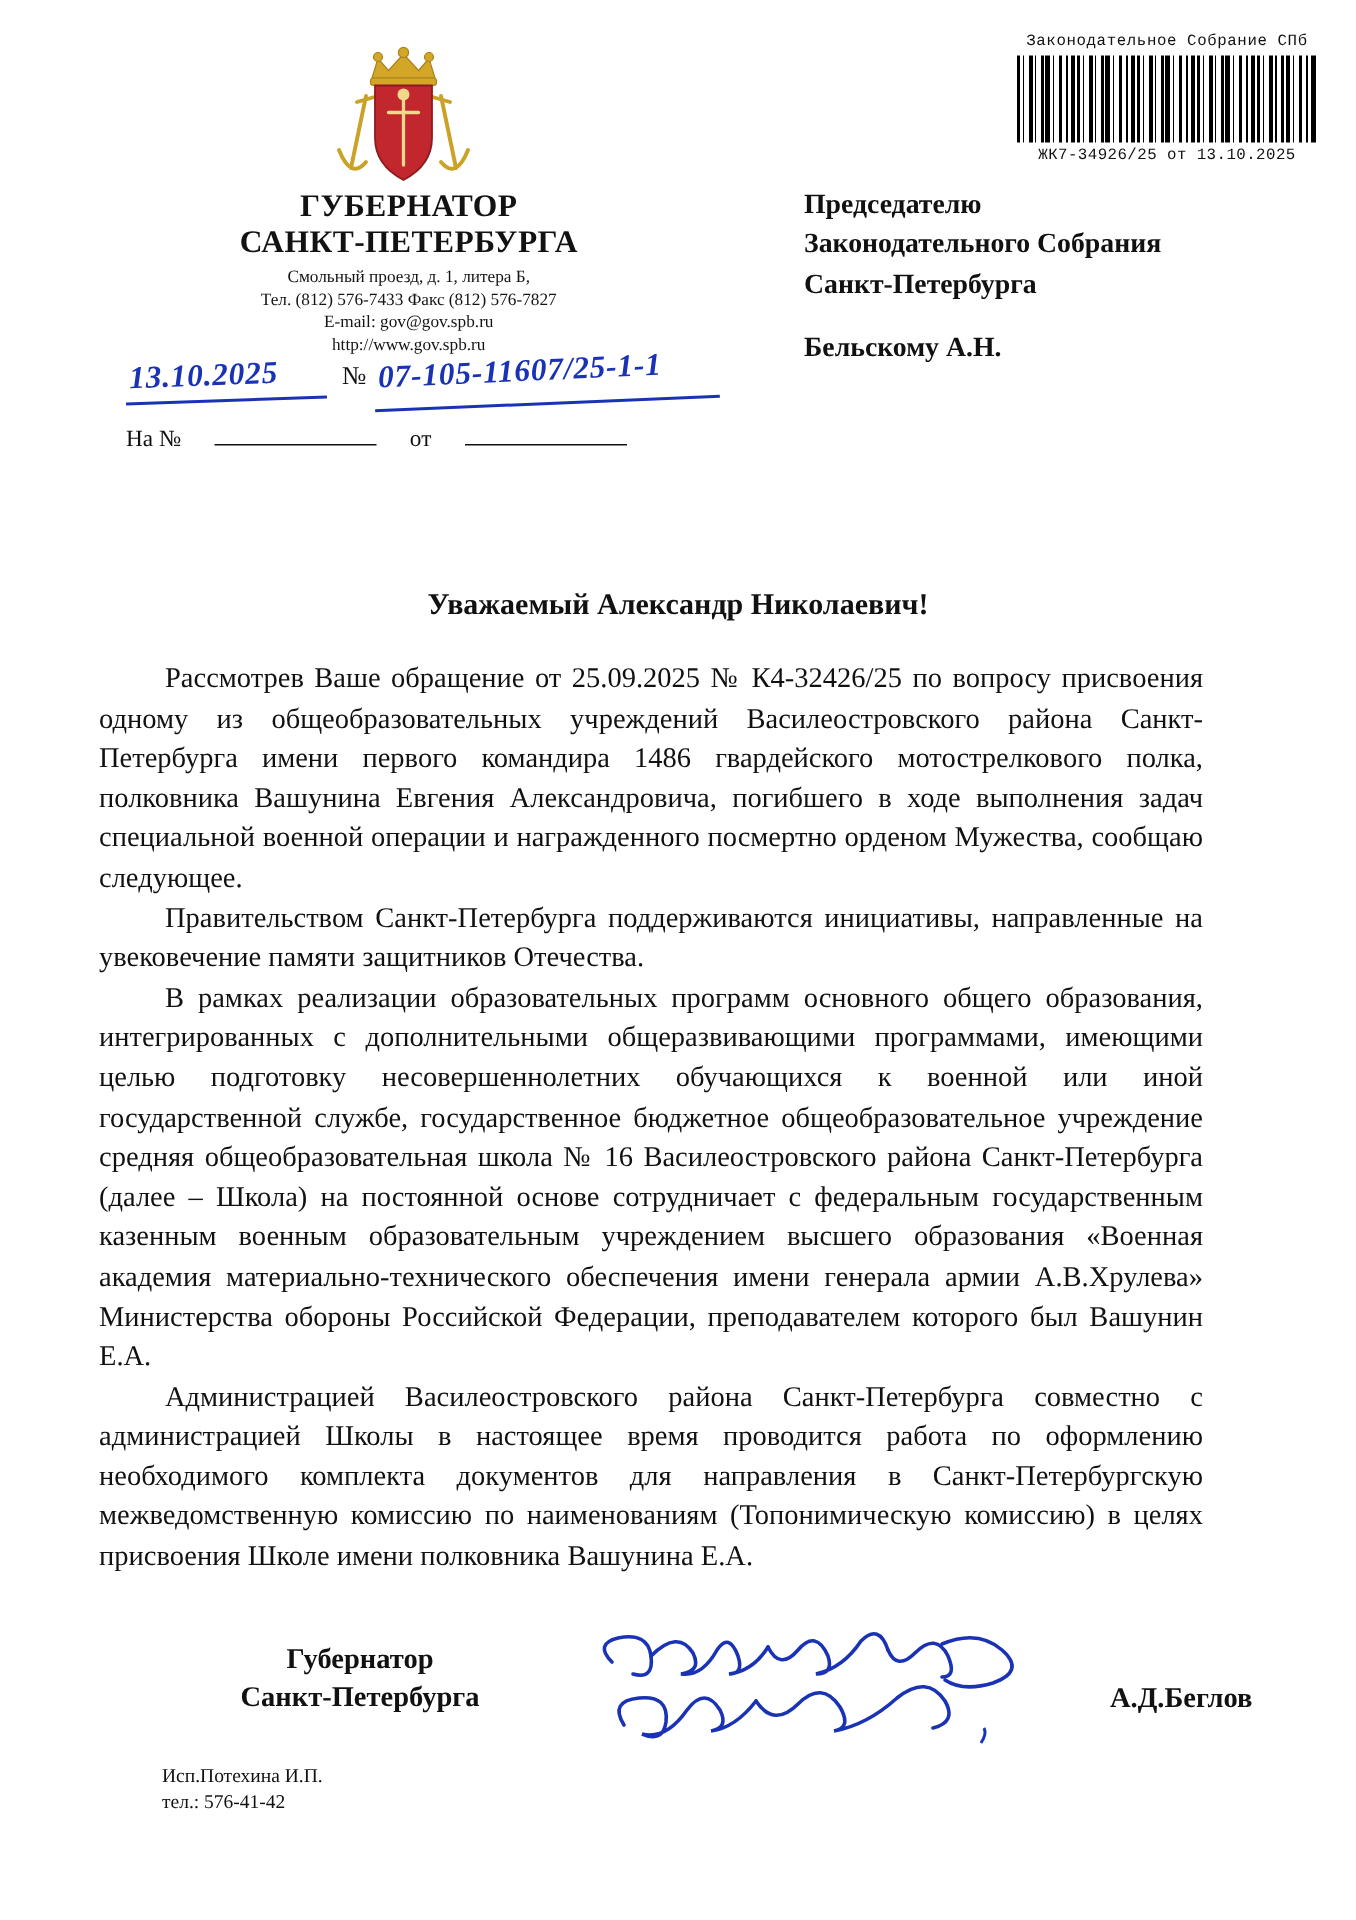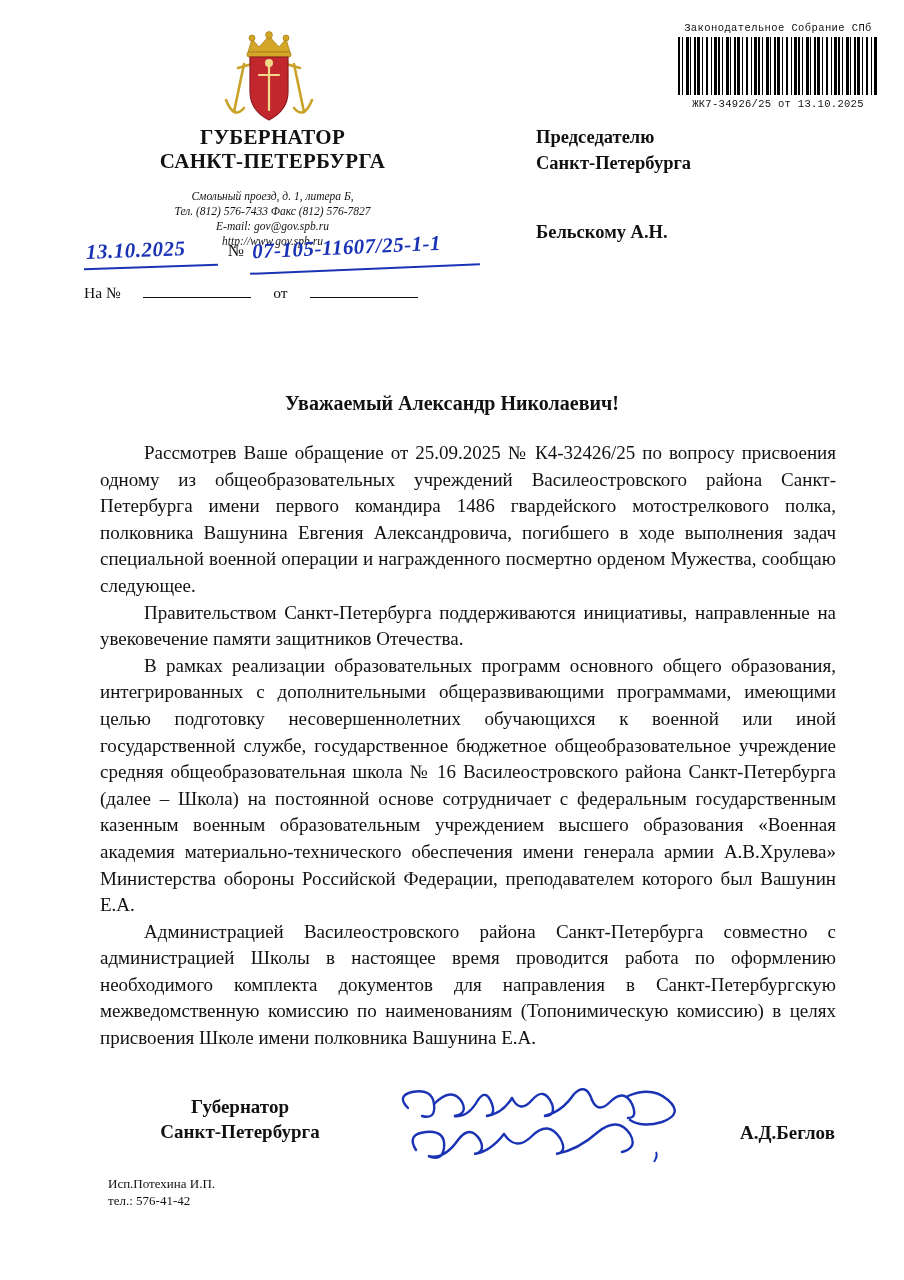--- a/index.html
+++ b/index.html
@@ -85,25 +85,24 @@
   }
   .lh-title {
     font-family: "Liberation Serif", serif;
     font-weight: bold;
     font-size: 21px;
     line-height: 1.12;
     letter-spacing: 0.3px;
     color: #121212;
   }
   .lh-sub {
-    margin-top: 16px;
+    margin-top: 5px;
     font-size: 11.5px;
     line-height: 1.30;
     color: #141414;
-    font-style: italic;
   }
 
   
   .hw {
     position: absolute;
     font-family: "Liberation Serif", serif;
     color: #1a33b5;
     font-style: italic;
     font-weight: bold;
     letter-spacing: 0.5px;
@@ -191,21 +190,21 @@
     left: 84px;
     top: 392px;
     width: 736px;
     text-align: center;
     font-weight: bold;
     font-size: 20px;
     color: #111;
   }
   .body-text {
     position: absolute;
-    left: 100px;
+    left: 66px;
     top: 440px;
     width: 736px;
     font-size: 19px;
     line-height: 1.40;
     text-align: justify;
     text-align-last: left;
     color: #111;
   }
   .body-text p {
     margin: 0;
@@ -313,20 +312,21 @@
 
   <div class="form-row">
     <span>На №</span>
     <span class="rule"></span>
     <span>от</span>
     <span class="rule"></span>
   </div>
 
   <div class="addressee">
     <div>Председателю</div>
+    <div>Законодательного Собрания</div>
     <div>Санкт-Петербурга</div>
   </div>
   <div class="addressee-name">Бельскому А.Н.</div>
 
   <div class="salutation">Уважаемый Александр Николаевич!</div>
 
   <div class="body-text">
     <p>Рассмотрев Ваше обращение от 25.09.2025 № К4-32426/25 по вопросу присвоения одному из общеобразовательных учреждений Василеостровского района Санкт-Петербурга имени первого командира 1486 гвардейского мотострелкового полка, полковника Вашунина Евгения Александровича, погибшего в ходе выполнения задач специальной военной операции и награжденного посмертно орденом Мужества, сообщаю следующее.</p>
     <p>Правительством Санкт-Петербурга поддерживаются инициативы, направленные на увековечение памяти защитников Отечества.</p>
     <p>В рамках реализации образовательных программ основного общего образования, интегрированных с дополнительными общеразвивающими программами, имеющими целью подготовку несовершеннолетних обучающихся к военной или иной государственной службе, государственное бюджетное общеобразовательное учреждение средняя общеобразовательная школа № 16 Василеостровского района Санкт-Петербурга (далее – Школа) на постоянной основе сотрудничает с федеральным государственным казенным военным образовательным учреждением высшего образования «Военная академия материально-технического обеспечения имени генерала армии А.В.Хрулева» Министерства обороны Российской Федерации, преподавателем которого был Вашунин Е.А.</p>

